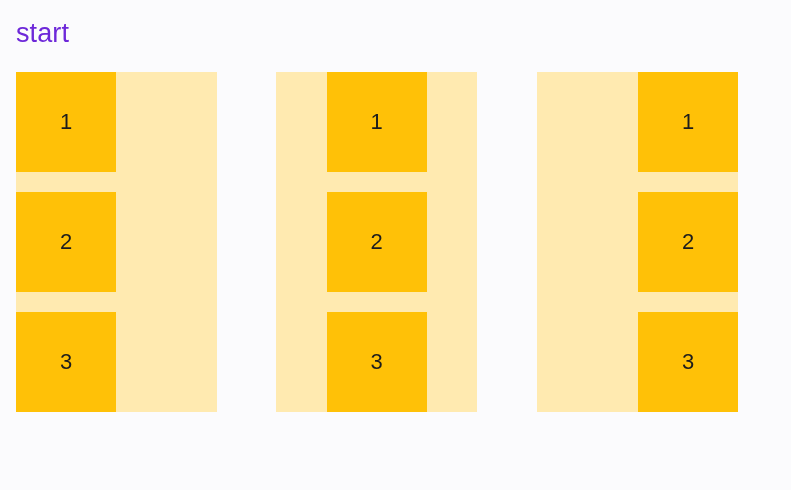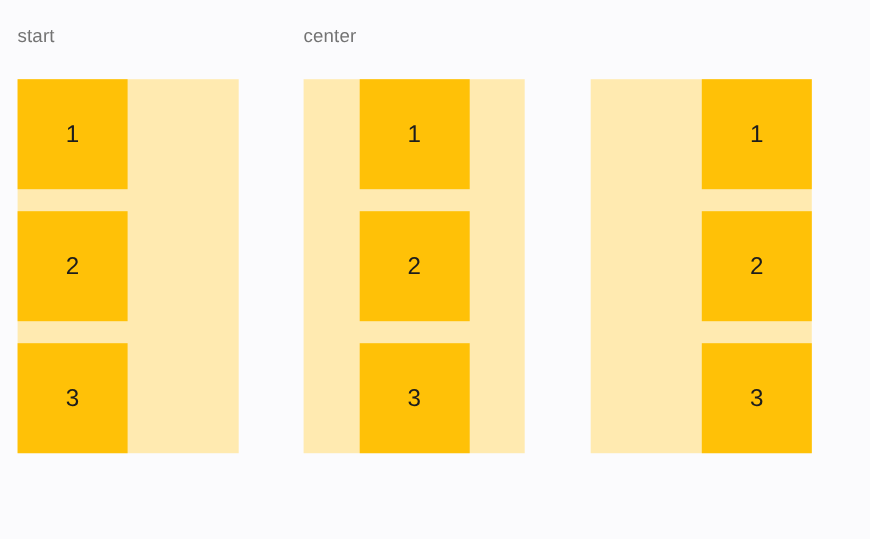--- a/index.html
+++ b/index.html
@@ -25,23 +25,23 @@
     height: 490px;
   }
   #panel-start   { left: 16px; }
   #panel-center  { left: 276px; }
   #panel-end     { left: 537px; }
 
   .panel-label {
     position: absolute;
     top: 14px;
     left: 0;
-    font-size: 17px;
+    font-size: 27px;
     line-height: 38px;
-    color: #737373;
+    color: #6d28d9;
     font-weight: 400;
     letter-spacing: 0.1px;
     white-space: nowrap;
   }
 
   .flex-container {
     position: absolute;
     top: 72px;
     left: 0;
     width: 201px;
@@ -84,21 +84,20 @@
       <div class="flex-item">
         <span>2</span>
       </div>
       <div class="flex-item">
         <span>3</span>
       </div>
     </div>
   </div>
 
   <div class="panel" id="panel-center">
-    <div class="panel-label">center</div>
     <div class="flex-container" id="container-center">
       <div class="flex-item">
         <span>1</span>
       </div>
       <div class="flex-item">
         <span>2</span>
       </div>
       <div class="flex-item">
         <span>3</span>
       </div>

